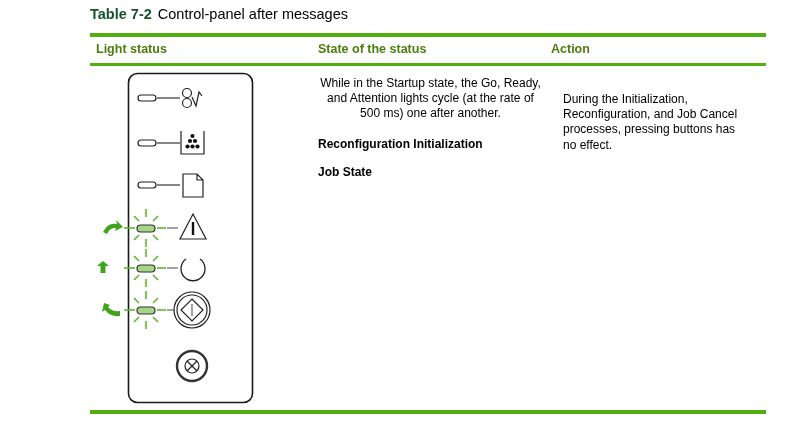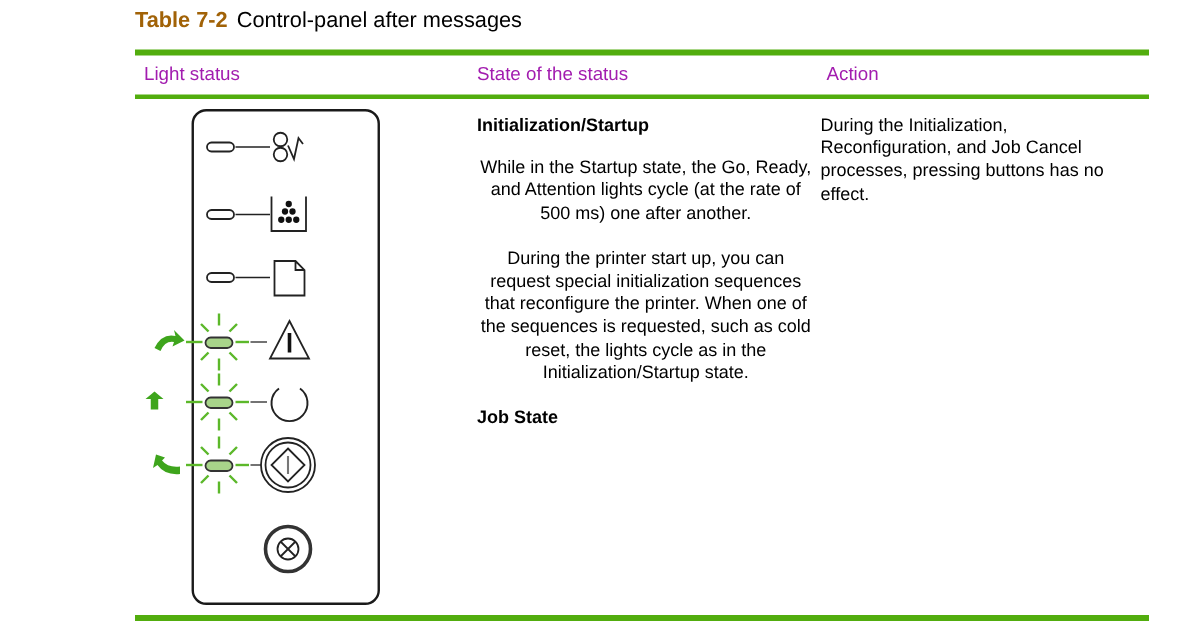--- a/index.html
+++ b/index.html
@@ -1,29 +1,29 @@
 <!DOCTYPE html>
 <html><head>
 <meta charset="utf-8">
 <style>
   html, body { margin:0; padding:0; background:#ffffff; }
   body { width:799px; height:427px; position:relative; overflow:hidden;
          font-family:"Liberation Sans", sans-serif; color:#000; }
   .title { position:absolute; left:90px; top:6px; font-size:14.5px; }
-  .title .num { color:#a16207; font-weight:bold; margin-right:6px; }
+  .title .num { color:#14532d; font-weight:bold; margin-right:6px; }
   .rule { position:absolute; left:90px; width:676px; background:#52ad0e; }
   .rule.top { top:33px; height:4px; }
   .rule.mid { top:63px; height:3px; }
   .rule.bottom { top:410px; height:4px; }
-  .hdr { position:absolute; top:42px; font-size:12.5px; font-weight:normal; color:#a21caf; }
+  .hdr { position:absolute; top:42px; font-size:12.5px; font-weight:bold; color:#4d7c0f; }
   .col-state { position:absolute; left:318px; top:76px; width:225px; font-size:12px; line-height:15.2px; }
   .col-action { position:absolute; left:547px; top:76px; width:215px; font-size:12px; line-height:15.2px; }
   .col-state h4 { margin:0 0 13px 0; font-size:12px; font-weight:bold; }
   .col-state p { margin:0 0 15px 0;text-align:center; }
-  .col-action p { margin:0; }
+  .col-action p { margin:16px; }
   .panel { position:absolute; left:0; top:0; }
 </style>
 </head>
 <body>
 
 <div class="title">
   <span class="num">Table 7-2</span><span>Control-panel after messages</span>
 </div>
 
 <div class="rule top"></div>
@@ -130,23 +130,22 @@
 
   <g>
     <circle cx="192" cy="366" r="15" fill="#fff" stroke="#333" stroke-width="2.4"></circle>
     <circle cx="192" cy="366" r="7" fill="none" stroke="#222" stroke-width="1.2"></circle>
     <line x1="187" y1="361" x2="197" y2="371" stroke="#222" stroke-width="1.2"></line>
     <line x1="197" y1="361" x2="187" y2="371" stroke="#222" stroke-width="1.2"></line>
   </g>
 </svg>
 
 <div class="col-state">
-  <h4>Initialization/Startup</h4>
   <p>While in the Startup state, the Go, Ready, and Attention lights cycle (at the rate of 500 ms) one after another.</p>
-  <p>During the printer start up, you can request special initialization sequences that reconfigure the printer. When one of the sequences is requested, such as cold reset, the lights cycle as in the Initialization/Startup state.</p>
+  <h4>Reconfiguration Initialization</h4>
   <h4>Job State</h4>
 </div>
 
 <div class="col-action">
   <p>During the Initialization, Reconfiguration, and Job Cancel processes, pressing buttons has no effect.</p>
 </div>
 
 <div class="rule bottom"></div>
 
 </body></html>

